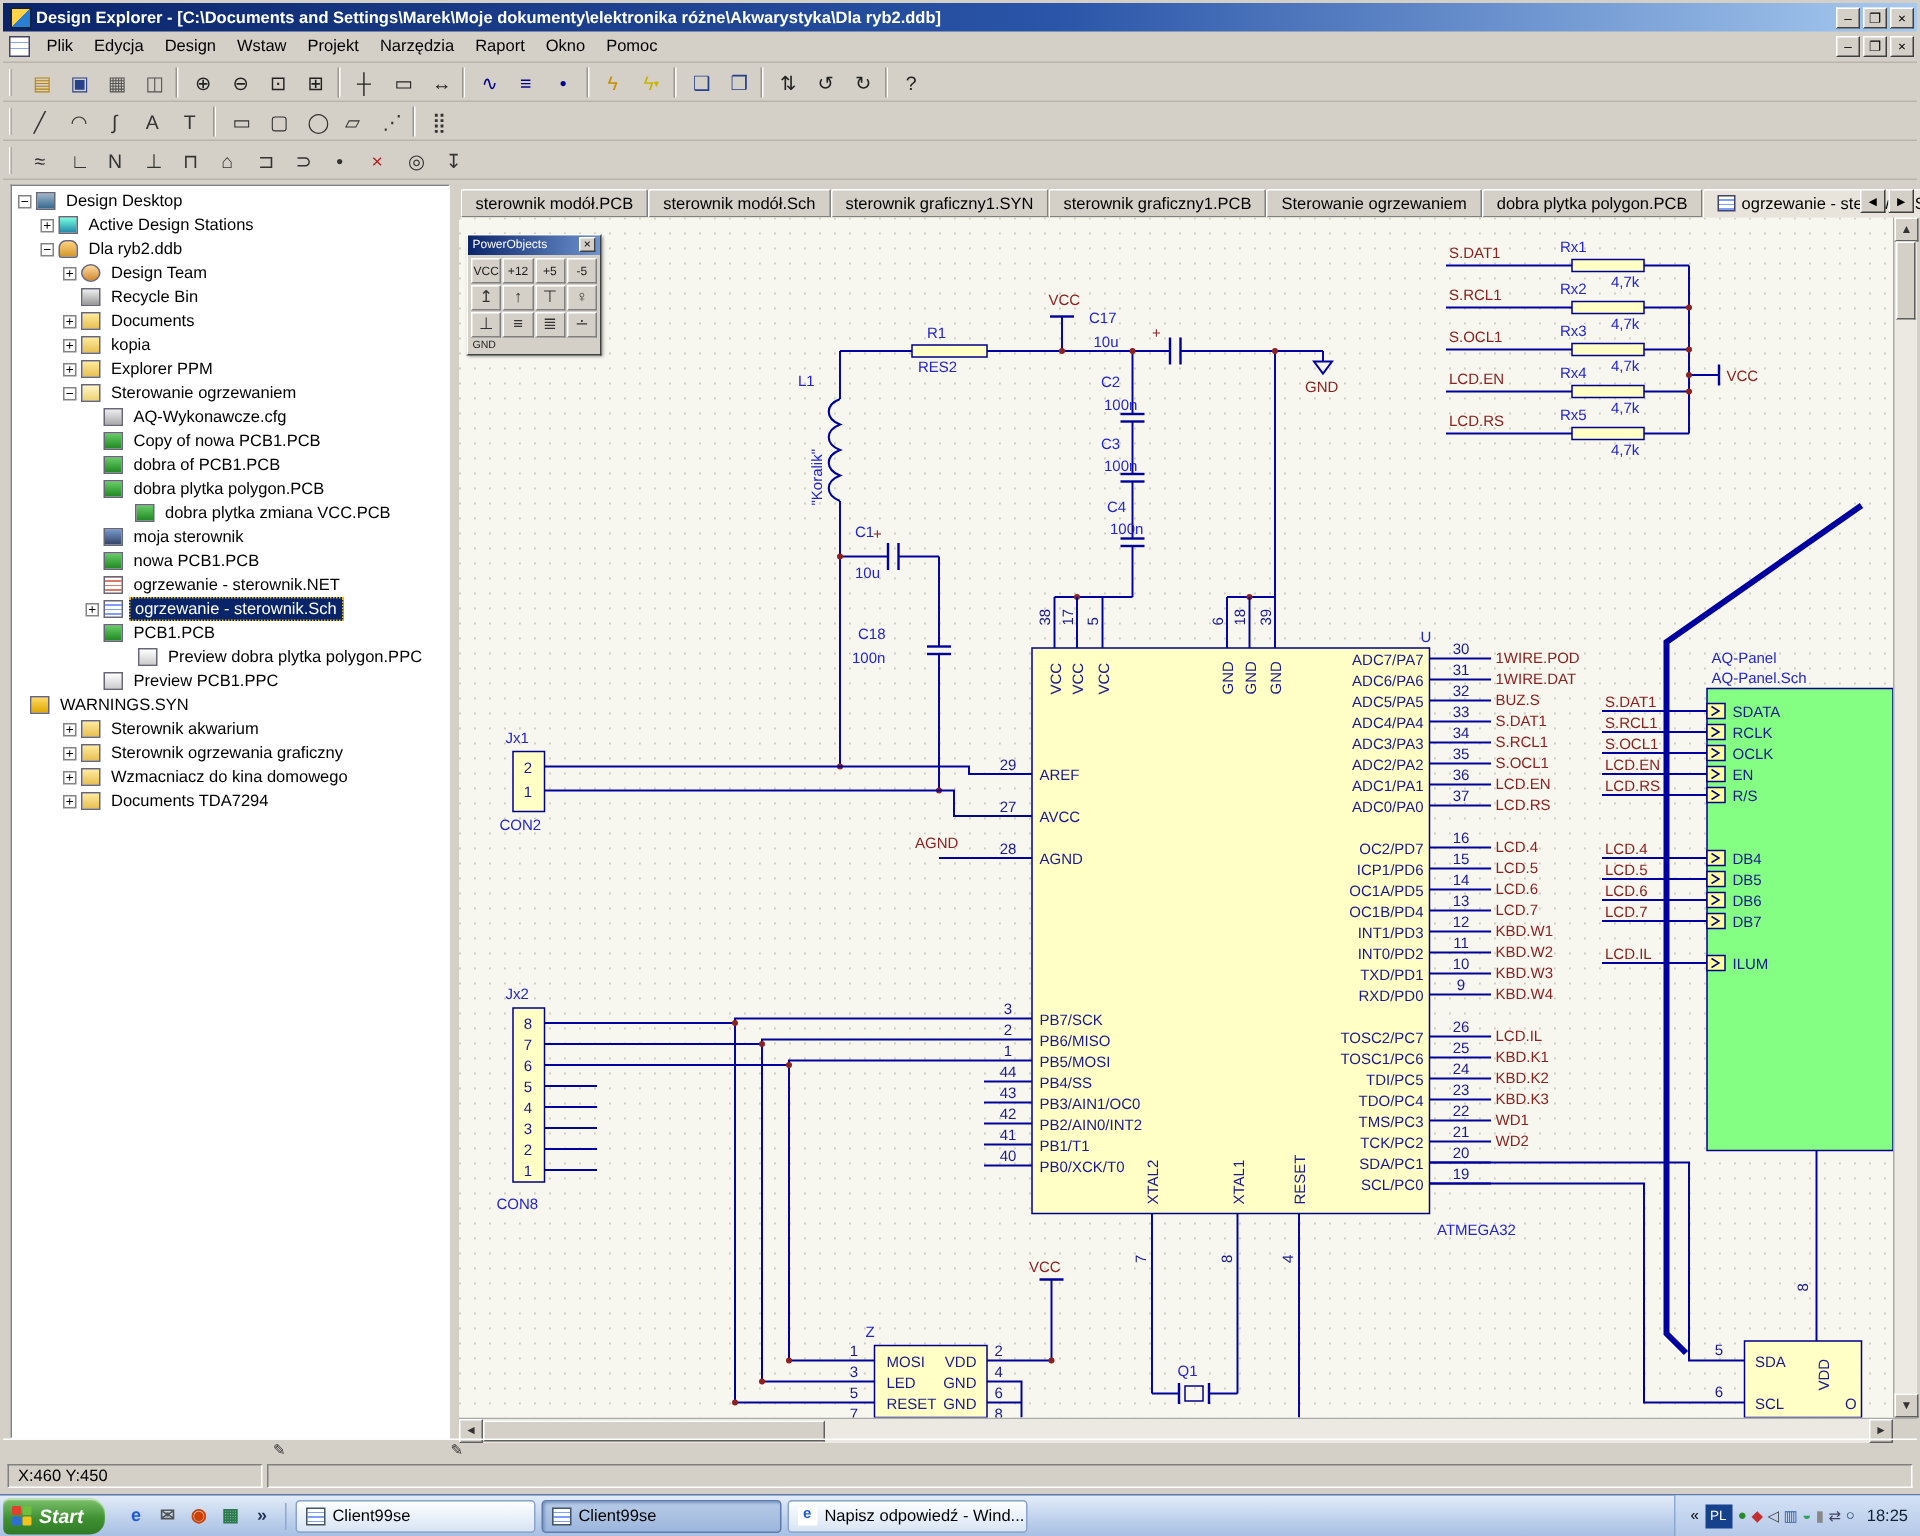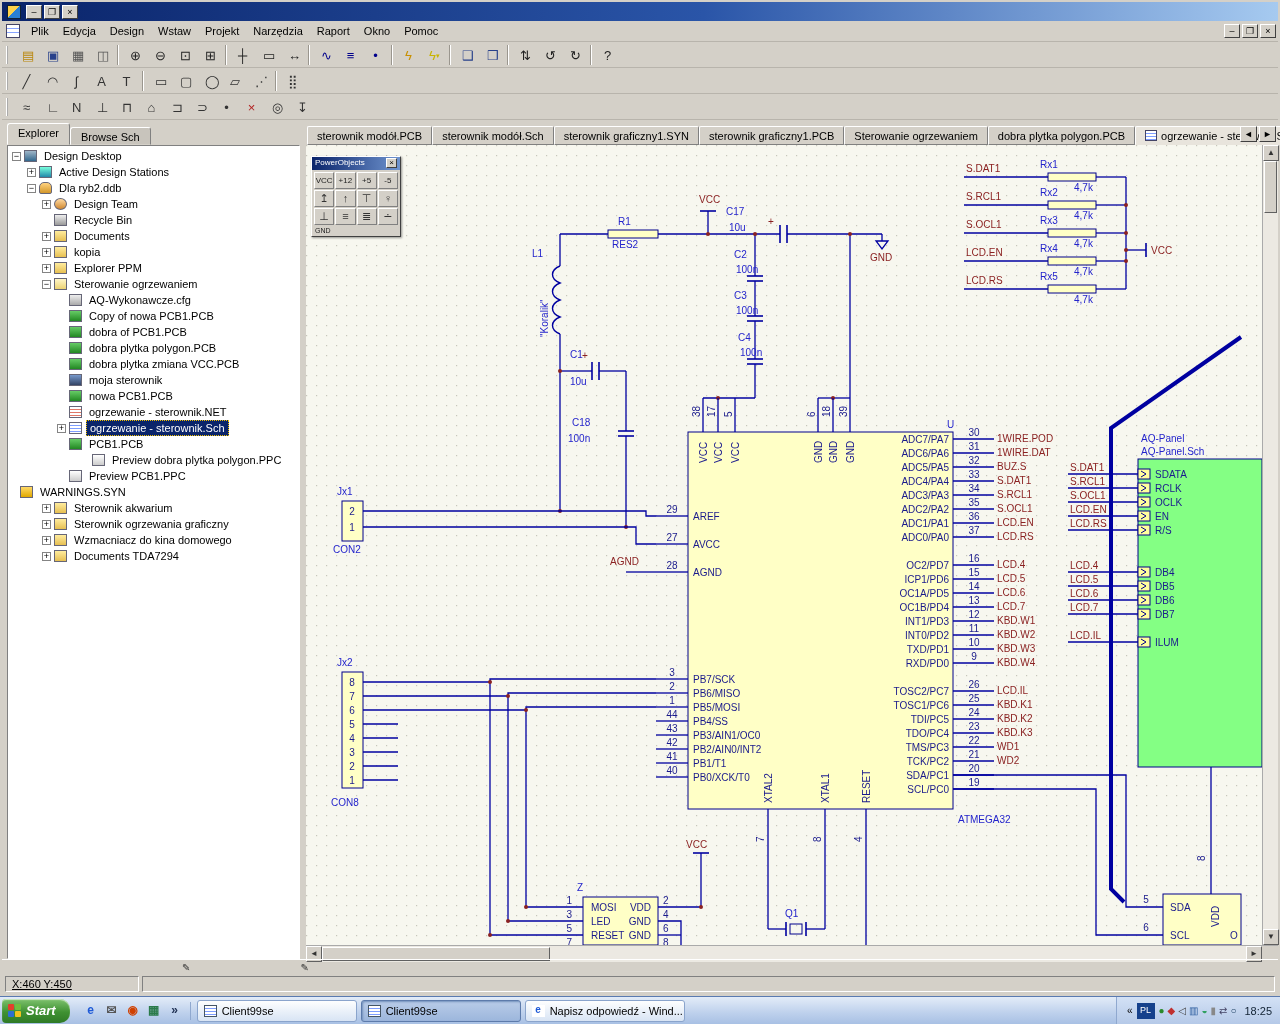--- a/index.html
+++ b/index.html
@@ -106,21 +106,21 @@
     text-align:center; font-size:8px; line-height:15px; color:#222; background:#d4d0c8; }
   .ppCell.sym { font-size:11px; color:#333; }
   .ppGnd { font-size:7px; padding:0 3px 2px; color:#222; }
   
   .strip { height:15px; flex:none; border-top:1px solid #fff; display:flex; align-items:center; }
   .strip .pencil { margin-left:180px; font-size:10px; color:#333; }
   .strip .pencil2 { margin-left:110px; font-size:10px; color:#333; }
   .statusbar { height:20px; flex:none; display:flex; align-items:center; padding:1px 3px; gap:3px; }
   .scell { border:1px solid; border-color:#808080 #fff #fff #808080; height:16px;
     padding:1px 6px; white-space:nowrap; }
-  .scell.coords { width:134px;text-decoration:underline; }
+  .scell.coords { width:170px; }
   .scell.long { flex:1; }
   
   .taskbar { position:absolute; left:0; top:996px; width:1280px; height:28px;
     background:linear-gradient(#e3ecf8,#bdd0ec 60%,#a8c0e4); border-top:1px solid #5a7ab0;
     display:flex; align-items:center; }
   .startbtn { height:24px; margin:0 6px 0 2px; padding:0 14px 0 6px; border-radius:4px 10px 10px 4px;
     background:linear-gradient(#7ec26e,#3f9132 55%,#2f7a26); color:#fff; font-weight:bold;
     font-style:italic; font-size:13px; display:flex; align-items:center; gap:4px;
     box-shadow:inset 0 1px 1px #cfe9c4; }
   .flag { width:14px; height:14px; display:grid; grid-template-columns:6px 6px; gap:1px; }
@@ -144,20 +144,21 @@
     text-align:center; line-height:15px; }
   .trayicon { font-size:10px; }
   .clock { margin-left:4px; font-size:11px; color:#123; }
 </style>
 </head>
 <body>
 
 <div class="win">
   <div class="titlebar">
     <div class="appicon"></div>
+    <div class="ttext">Design Explorer - [C:\Documents and Settings\Marek\Moje dokumenty\elektronika różne\Akwarystyka\Dla ryb2.ddb]</div>
     <div class="wbtn">–</div>
     <div class="wbtn">❐</div>
     <div class="wbtn">×</div>
   </div>
   <div class="menubar">
     <div class="docicon"></div>
     <span id="menuitems" style="display:flex">
         <span class="mitem">Plik</span>
         <span class="mitem">Edycja</span>
         <span class="mitem">Design</span>
@@ -232,24 +233,20 @@
       <button class="tbtn" style="color: rgb(51, 51, 51);">⊐</button>
       <button class="tbtn" style="color: rgb(51, 51, 51);">⊃</button>
       <button class="tbtn" style="color: rgb(51, 51, 51);">•</button>
       <button class="tbtn" style="color: rgb(178, 34, 34);">×</button>
       <button class="tbtn" style="color: rgb(51, 51, 51);">◎</button>
       <button class="tbtn" style="color: rgb(51, 51, 51);">↧</button>
     </div>
 
   <div class="content">
     <div class="leftpanel">
-      <div class="ptabs" id="ptabs">
-          <div class="ptab active">Explorer</div>
-          <div class="ptab">Browse Sch</div>
-        </div>
       <div class="treewrap">
         <div id="tree">
             <div class="trow" style="padding-left: 4px;">
               <span class="expand">−</span>
               <span class="ti i-desktop"></span>
               <span class="tlabel">Design Desktop</span>
             </div>
             <div class="trow" style="padding-left: 19px;">
               <span class="expand">+</span>
               <span class="ti i-stations"></span>
@@ -303,21 +300,21 @@
             <div class="trow" style="padding-left: 49px;">
               <span class="exspace"></span>
               <span class="ti i-pcb"></span>
               <span class="tlabel">dobra of PCB1.PCB</span>
             </div>
             <div class="trow" style="padding-left: 49px;">
               <span class="exspace"></span>
               <span class="ti i-pcb"></span>
               <span class="tlabel">dobra plytka polygon.PCB</span>
             </div>
-            <div class="trow" style="padding-left: 49px;">
+            <div class="trow" style="padding-left: 70px;">
               <span class="exspace"></span>
               <span class="ti i-pcb"></span>
               <span class="tlabel">dobra plytka zmiana VCC.PCB</span>
             </div>
             <div class="trow" style="padding-left: 49px;">
               <span class="exspace"></span>
               <span class="ti i-lib"></span>
               <span class="tlabel">moja sterownik</span>
             </div>
             <div class="trow" style="padding-left: 49px;">

